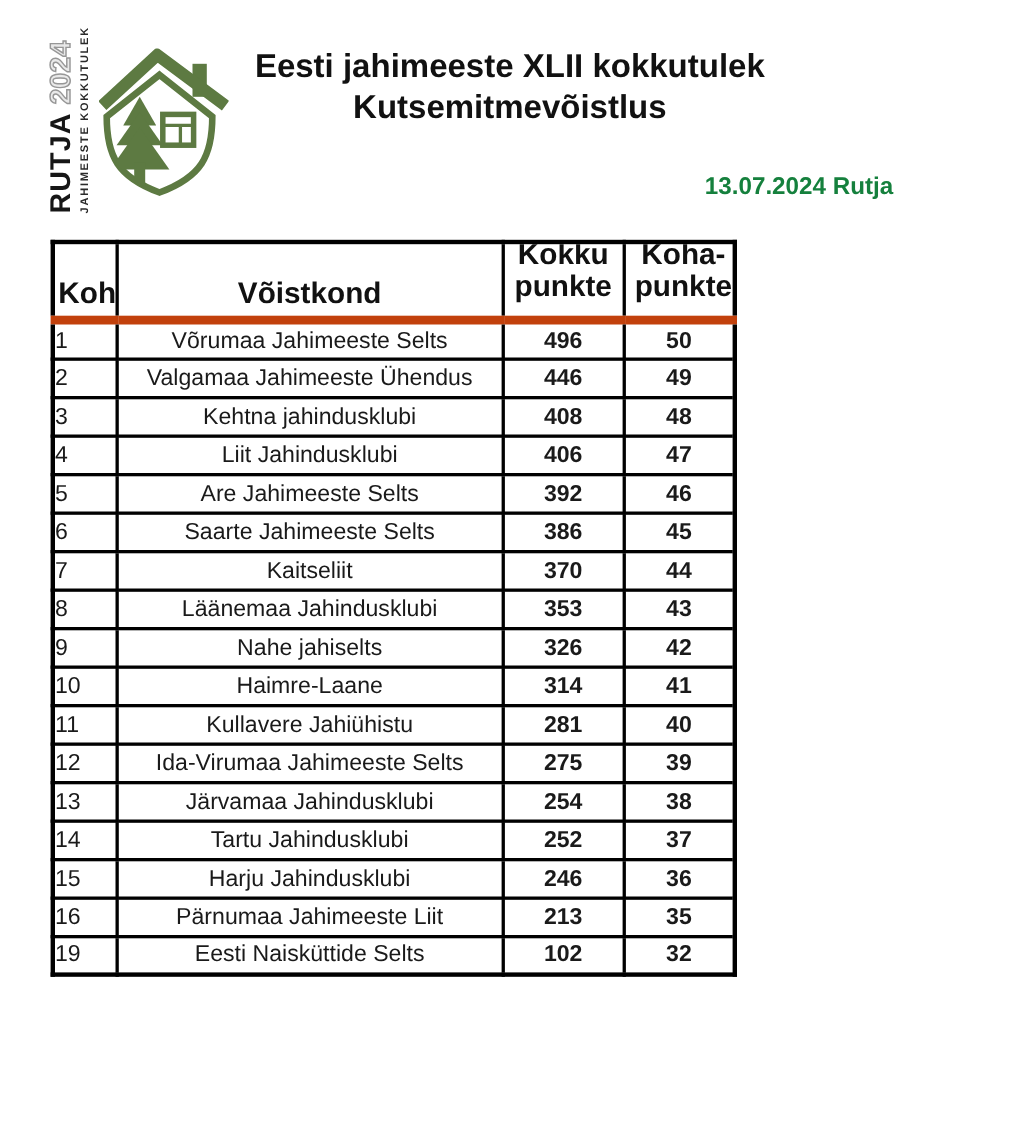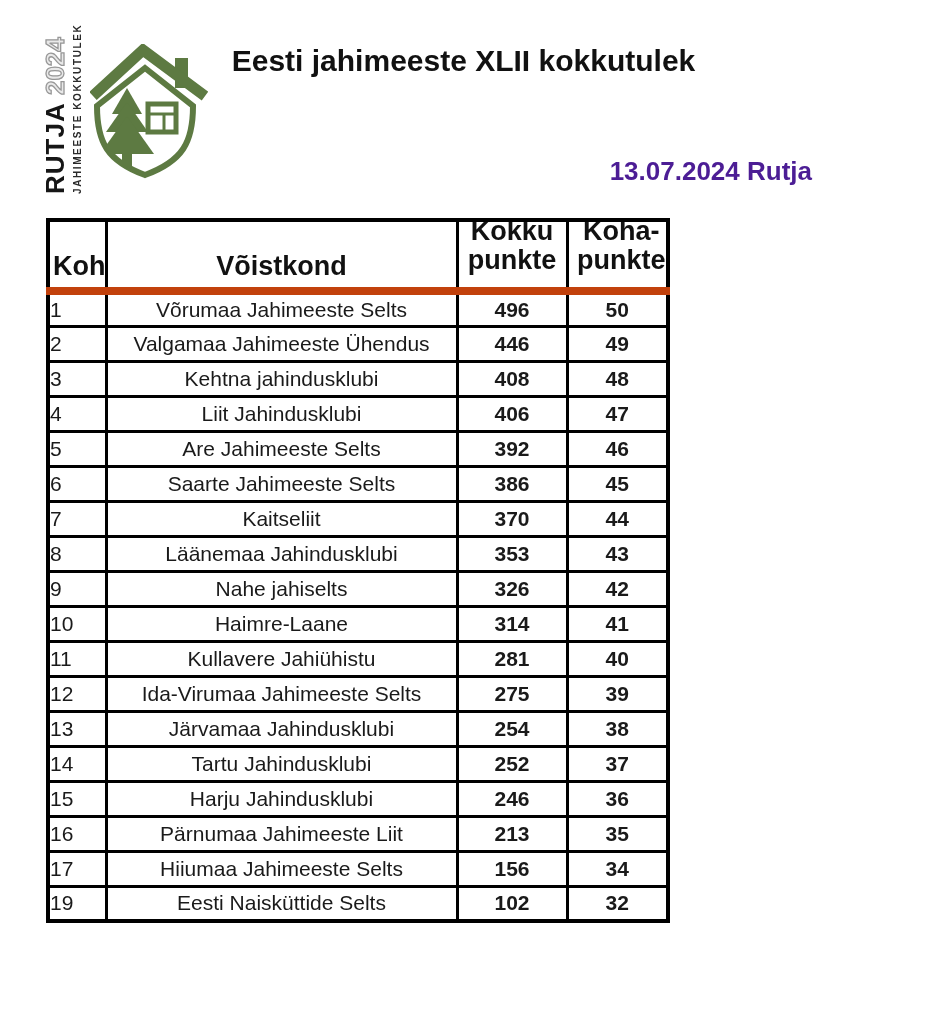--- a/index.html
+++ b/index.html
@@ -19,21 +19,21 @@
   .logo-year  { color:#e9e9e9; -webkit-text-stroke:1.3px #979797; letter-spacing:0; }
   .logo-line2 { font-size:10px; font-weight:bold; letter-spacing:1.6px; line-height:14px; color:#2a2a2a; margin-top:1px; }
 
   
   .logo-house { position:absolute; left:90px; top:44px; width:118px; height:135px; }
 
   
   .title-block { position:absolute; top:42px; left:0; width:100%; text-align:center;
                  font-size:30px; font-weight:bold; line-height:37px; color:#111; }
   .date-line { position:absolute; top:156px; left:0; right:115px; text-align:right;
-               font-size:26px; font-weight:bold; color:#4c1d95; }
+               font-size:22px; font-weight:bold; color:#15803d; }
 
   
   table.results {
     position:absolute; left:46px; top:218px; width:620px;
     border-collapse:collapse; table-layout:fixed;
     border:4px solid #000;
   }
   table.results th, table.results td { border:3px solid #000; overflow:hidden; }
   table.results thead th { border-bottom:8px solid #c2410c; height:60px; vertical-align:bottom;
                            font-size:27px; font-weight:bold; color:#111; }
@@ -86,20 +86,21 @@
 
     <g stroke="#5d7a42" fill="none">
       <rect x="58" y="60" width="28" height="28" stroke-width="5"></rect>
       <line x1="58" y1="70" x2="86" y2="70" stroke-width="3"></line>
       <line x1="74" y1="70" x2="74" y2="88" stroke-width="3"></line>
     </g>
   </svg>
 
   <div class="title-block">
     <div>Eesti jahimeeste XLII kokkutulek</div>
+    <div>Kutsemitmevõistlus</div>
   </div>
 
   <div class="date-line">13.07.2024 Rutja</div>
 
   <table class="results">
     <colgroup>
       <col style="width:58px">
         <col style="width:351px">
         <col style="width:110px">
         <col style="width:101px">
@@ -213,26 +214,20 @@
           <td class="c-kokku">246</td>
           <td class="c-koha">36</td>
         </tr>
         <tr>
           <td class="c-koht">16</td>
           <td class="c-voistkond">Pärnumaa Jahimeeste Liit</td>
           <td class="c-kokku">213</td>
           <td class="c-koha">35</td>
         </tr>
         <tr>
-          <td class="c-koht">17</td>
-          <td class="c-voistkond">Hiiumaa Jahimeeste Selts</td>
-          <td class="c-kokku">156</td>
-          <td class="c-koha">34</td>
-        </tr>
-        <tr>
           <td class="c-koht">19</td>
           <td class="c-voistkond">Eesti Naisküttide Selts</td>
           <td class="c-kokku">102</td>
           <td class="c-koha">32</td>
         </tr>
       </tbody>
   </table>
 
 </div>
 

